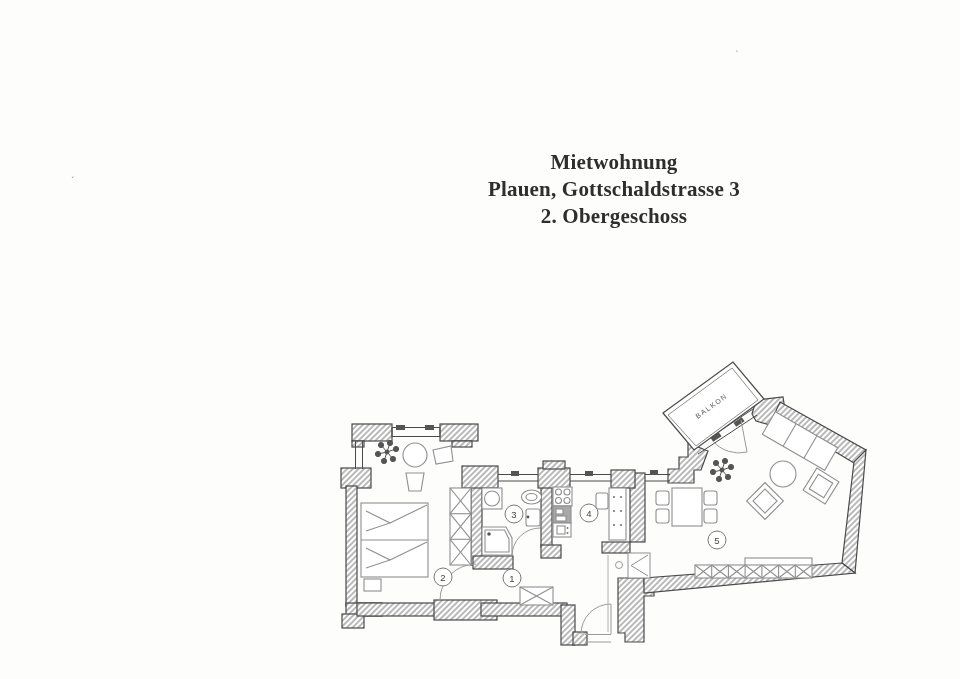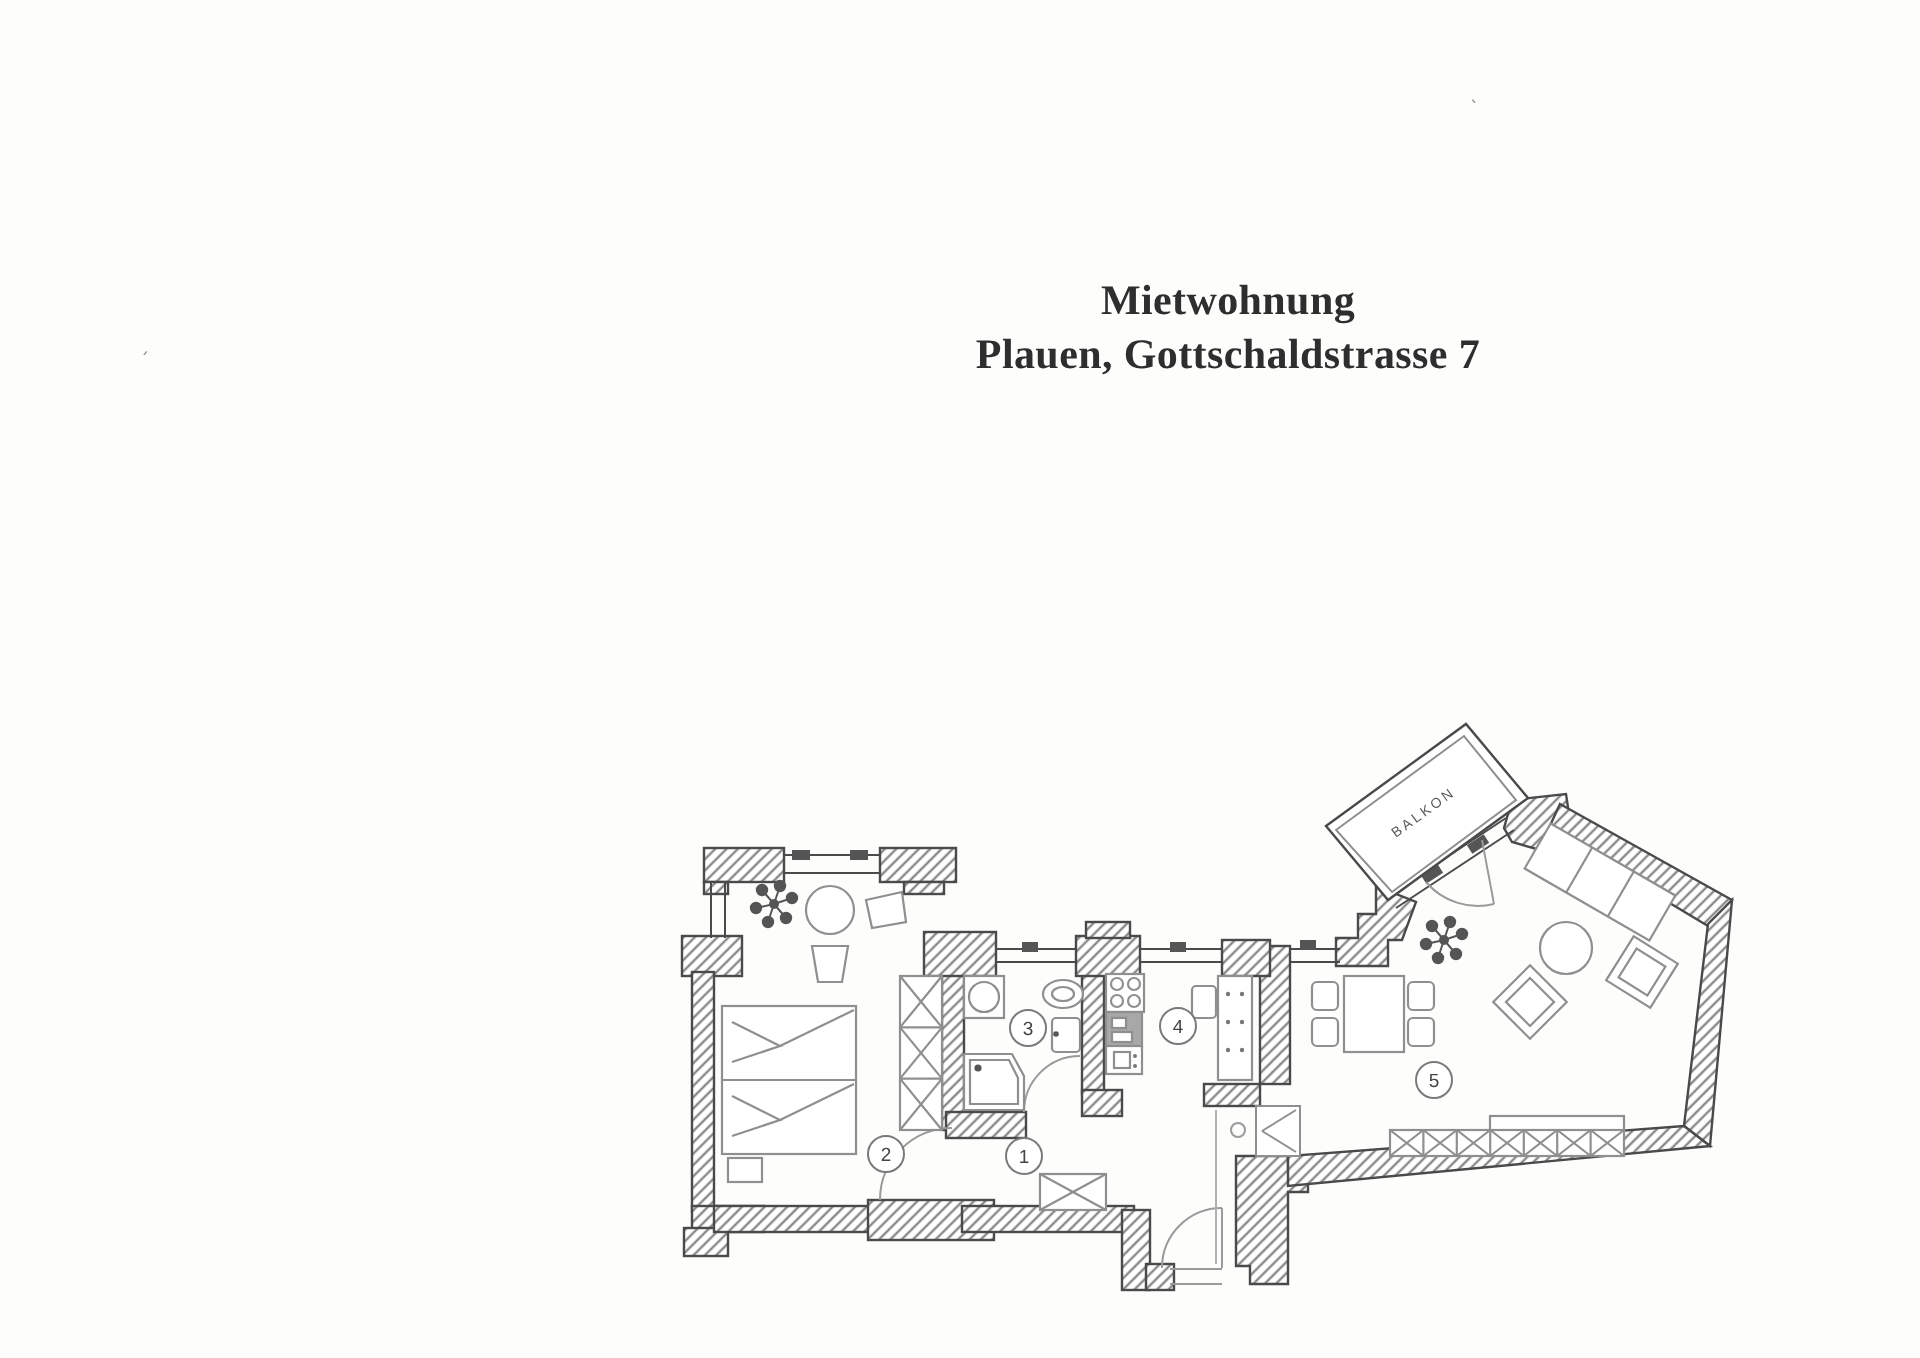--- a/index.html
+++ b/index.html
@@ -2,38 +2,39 @@
 <html><head>
 <meta charset="utf-8">
 <style>
   html,body{margin:0;padding:0;background:#e8e8e8;}
   .page{
     position:relative;width:960px;height:679px;margin:0 auto;
     background:#fdfdfc;overflow:hidden;
     font-family:"Liberation Serif", serif;
   }
   .title-block{
-    position:absolute;top:137px;left:614px;transform:translateX(-50%);
+    position:absolute;top:149px;left:614px;transform:translateX(-50%);
     width:560px;text-align:center;color:#2e2e2e;
     font-weight:bold;font-size:21px;line-height:27px;
     letter-spacing:.2px;white-space:nowrap;
   }
   .speck{position:absolute;color:#8a8a8a;font-size:9px;font-family:"DejaVu Sans",sans-serif;}
   svg{position:absolute;left:0;top:0;}
   svg text.roomnum{font-family:"Liberation Sans",sans-serif;font-size:9.5px;fill:#444;}
   svg text.balkon{font-family:"Liberation Sans",sans-serif;font-size:7px;fill:#5a5a5a;letter-spacing:1.5px;}
 </style>
 </head>
 <body>
 
 <div class="page">
 
   <div class="title-block">
     <div>Mietwohnung</div>
-    <div>Plauen, Gottschaldstrasse 7</div>
+    <div>Plauen, Gottschaldstrasse 3</div>
+    <div>2. Obergeschoss</div>
   </div>
 
   <span class="speck" style="left:70px;top:176px;">´</span>
   <span class="speck" style="left:735px;top:50px;">`</span>
 
   <svg width="960" height="679" viewBox="0 0 960 679">
     <defs>
       <pattern id="hatch" width="4" height="4" patternUnits="userSpaceOnUse" patternTransform="rotate(45)">
         <rect width="4" height="4" fill="#ffffff"></rect>
         <line x1="1" y1="0" x2="1" y2="4" stroke="#8a8a8a" stroke-width="1.2"></line>

